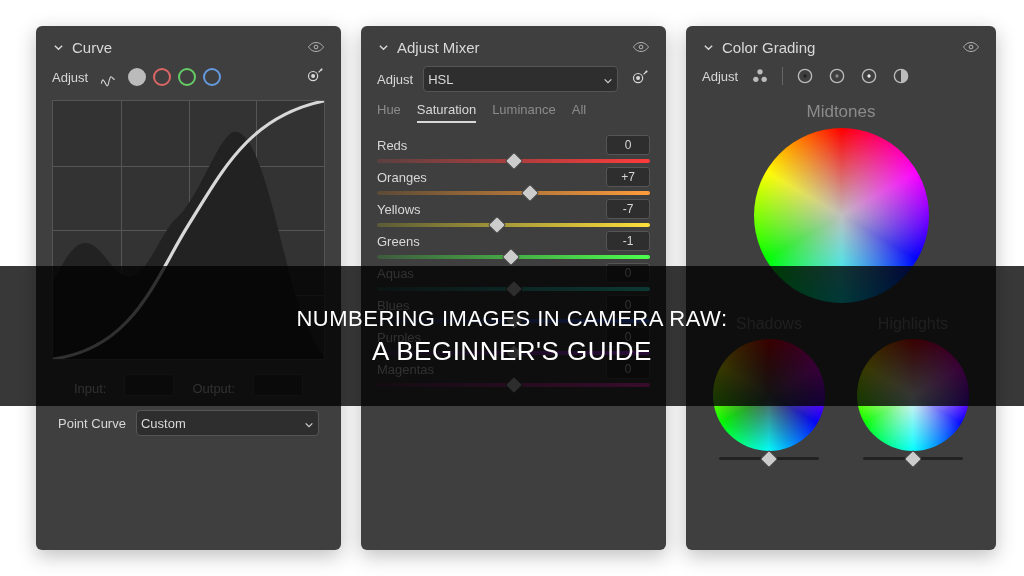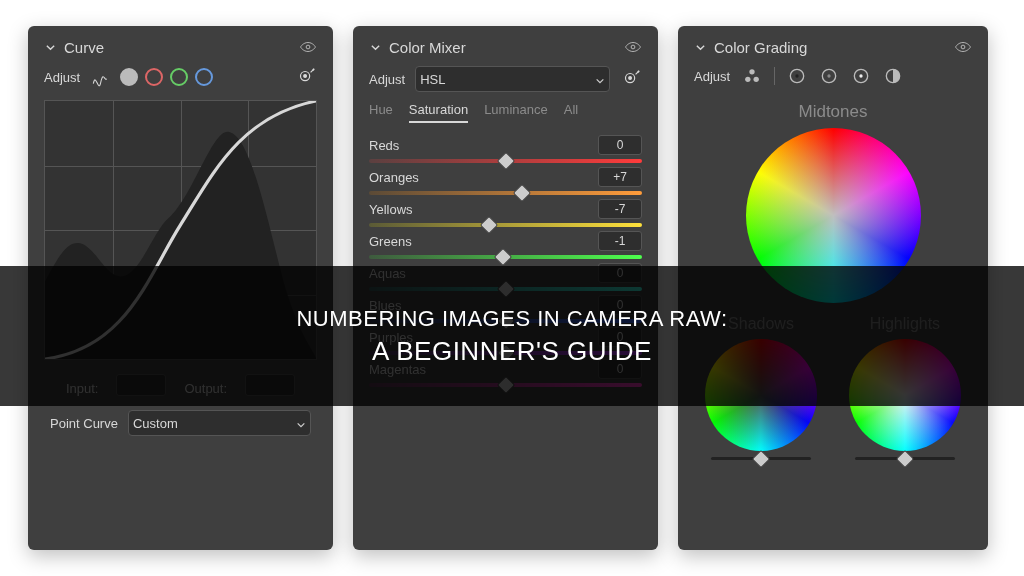--- a/index.html
+++ b/index.html
@@ -9,21 +9,21 @@
     --stroke:#666;
     --text:#d8d8d8;
     --text-dim:#8b8b8b;
     --accent:#2d8ceb;
     --input-bg:#2e2e2e;
   }
   *{box-sizing:border-box;font-family:-apple-system,"Segoe UI",Helvetica,Arial,sans-serif;}
   body{margin:0;width:1024px;height:576px;background:var(--bg);position:relative;overflow:hidden;}
   .stage{display:flex;gap:20px;padding:26px 28px;height:100%;}
   .panel{background:var(--panel);border-radius:6px;color:var(--text);font-size:13px;padding:12px 16px 16px;display:flex;flex-direction:column;box-shadow:0 6px 20px rgba(0,0,0,.25);}
-  .panel.curve{width:305px;}
+  .panel.curve{width:305px;margin-left:8px;}
   .panel.mixer{width:305px;}
   .panel.grading{width:310px;}
 
   .panel-head{display:flex;align-items:center;gap:8px;margin-bottom:10px;}
   .chev{width:12px;height:12px;display:flex;align-items:center;justify-content:center;}
   .chev svg{width:11px;height:11px;stroke:var(--text);}
   .title{font-size:15px;}
   .flex{flex:1;}
   .eye{width:18px;height:18px;}
   .eye svg{width:100%;height:100%;stroke:var(--text);fill:none;}
@@ -154,21 +154,21 @@
     </div>
   </div>
 
   <div class="panel mixer">
     <div class="panel-head">
       <span class="chev">
           <svg viewBox="0 0 12 12">
             <path d="M2 4l4 4 4-4" fill="none" stroke-width="1.5"></path>
           </svg>
         </span>
-      <span class="title">Color Mixer</span>
+      <span class="title">Adjust Mixer</span>
       <span class="flex"></span>
       <span class="eye"><svg viewBox="0 0 24 24">
             <path d="M2 12s3.5-6 10-6 10 6 10 6-3.5 6-10 6S2 12 2 12z"></path>
             <circle cx="12" cy="12" r="2.5"></circle>
           </svg></span>
     </div>
     <div class="mixer-adj">
       <span>Adjust</span>
       <div class="select" style="flex:1">
         <span>HSL</span>

